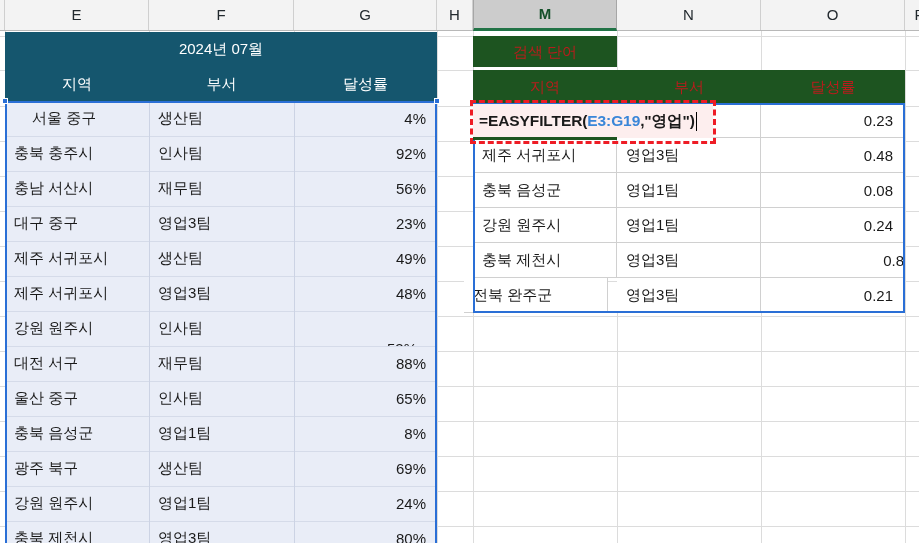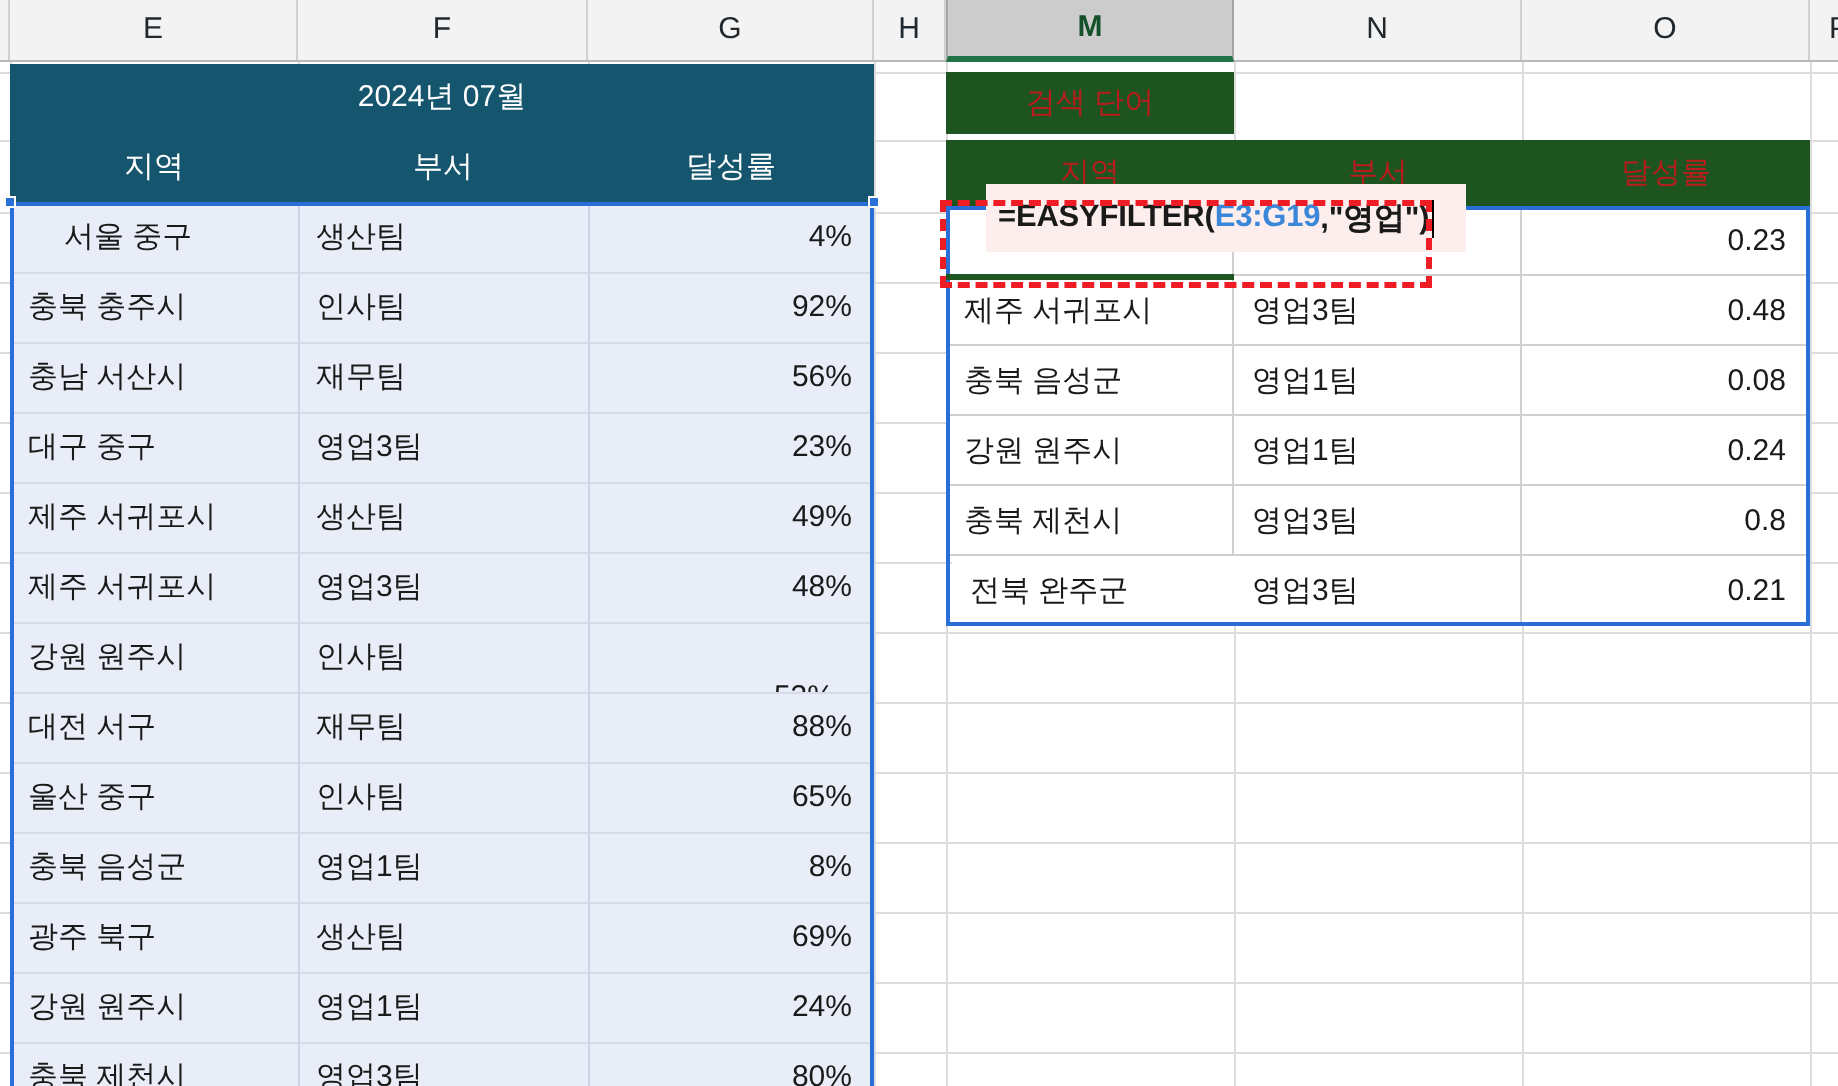--- a/index.html
+++ b/index.html
@@ -313,29 +313,29 @@
       <div class="rt-cell" style="left: 617px; top: 138px; width: 144px; height: 35px; justify-content: flex-start; padding-left: 9px;">영업3팀</div>
       <div class="rt-cell" style="left: 761px; top: 138px; width: 144px; height: 35px; justify-content: flex-end; padding-right: 11px;">0.48</div>
       <div class="rt-cell" style="left: 473px; top: 173px; width: 144px; height: 35px; justify-content: flex-start; padding-left: 9px;">충북 음성군</div>
       <div class="rt-cell" style="left: 617px; top: 173px; width: 144px; height: 35px; justify-content: flex-start; padding-left: 9px;">영업1팀</div>
       <div class="rt-cell" style="left: 761px; top: 173px; width: 144px; height: 35px; justify-content: flex-end; padding-right: 11px;">0.08</div>
       <div class="rt-cell" style="left: 473px; top: 208px; width: 144px; height: 35px; justify-content: flex-start; padding-left: 9px;">강원 원주시</div>
       <div class="rt-cell" style="left: 617px; top: 208px; width: 144px; height: 35px; justify-content: flex-start; padding-left: 9px;">영업1팀</div>
       <div class="rt-cell" style="left: 761px; top: 208px; width: 144px; height: 35px; justify-content: flex-end; padding-right: 11px;">0.24</div>
       <div class="rt-cell" style="left: 473px; top: 243px; width: 144px; height: 35px; justify-content: flex-start; padding-left: 9px;">충북 제천시</div>
       <div class="rt-cell" style="left: 617px; top: 243px; width: 144px; height: 35px; justify-content: flex-start; padding-left: 9px;">영업3팀</div>
-      <div class="rt-cell" style="left: 761px; top: 243px; width: 144px; height: 35px; justify-content: flex-end; padding-right: 11px;">0.8</div>
-      <div class="rt-cell" style="left: 476px; top: 278px; width: 144px; height: 35px; justify-content: flex-start; padding-left: 9px;">전북 완주군</div>
+      <div class="rt-cell" style="left: 761px; top: 243px; width: 144px; height: 35px; justify-content: flex-end; ">0.8</div>
+      <div class="rt-cell" style="left: 464px; top: 278px; width: 144px; height: 35px; justify-content: flex-start; padding-left: 9px;">전북 완주군</div>
       <div class="rt-cell" style="left: 617px; top: 278px; width: 144px; height: 35px; justify-content: flex-start; padding-left: 9px;">영업3팀</div>
       <div class="rt-cell" style="left: 761px; top: 278px; width: 144px; height: 35px; justify-content: flex-end; padding-right: 11px;">0.21</div>
     </div>
 
   <div class="sel-box" style="left:473px;top:103px;width:432px;height:210px;"></div>
 
-  <div class="formula-cell" style="left: 473px; top: 92px; height: 34px; min-width: 240px; margin-left: 20px;">
+  <div class="formula-cell" style="left: 473px; top: 104px; height: 34px; min-width: 240px;">
     <span>=EASYFILTER(</span>
       <span class="ref">E3:G19</span>
       <span class="q">,"영업")</span>
       <span class="caret"></span>
   </div>
 
   <div class="green-marker" style="left:473px;top:137px;width:144px;height:3px;"></div>
 
   <div class="red-dash" style="left:470px;top:100px;width:246px;height:44px;"></div>
 

